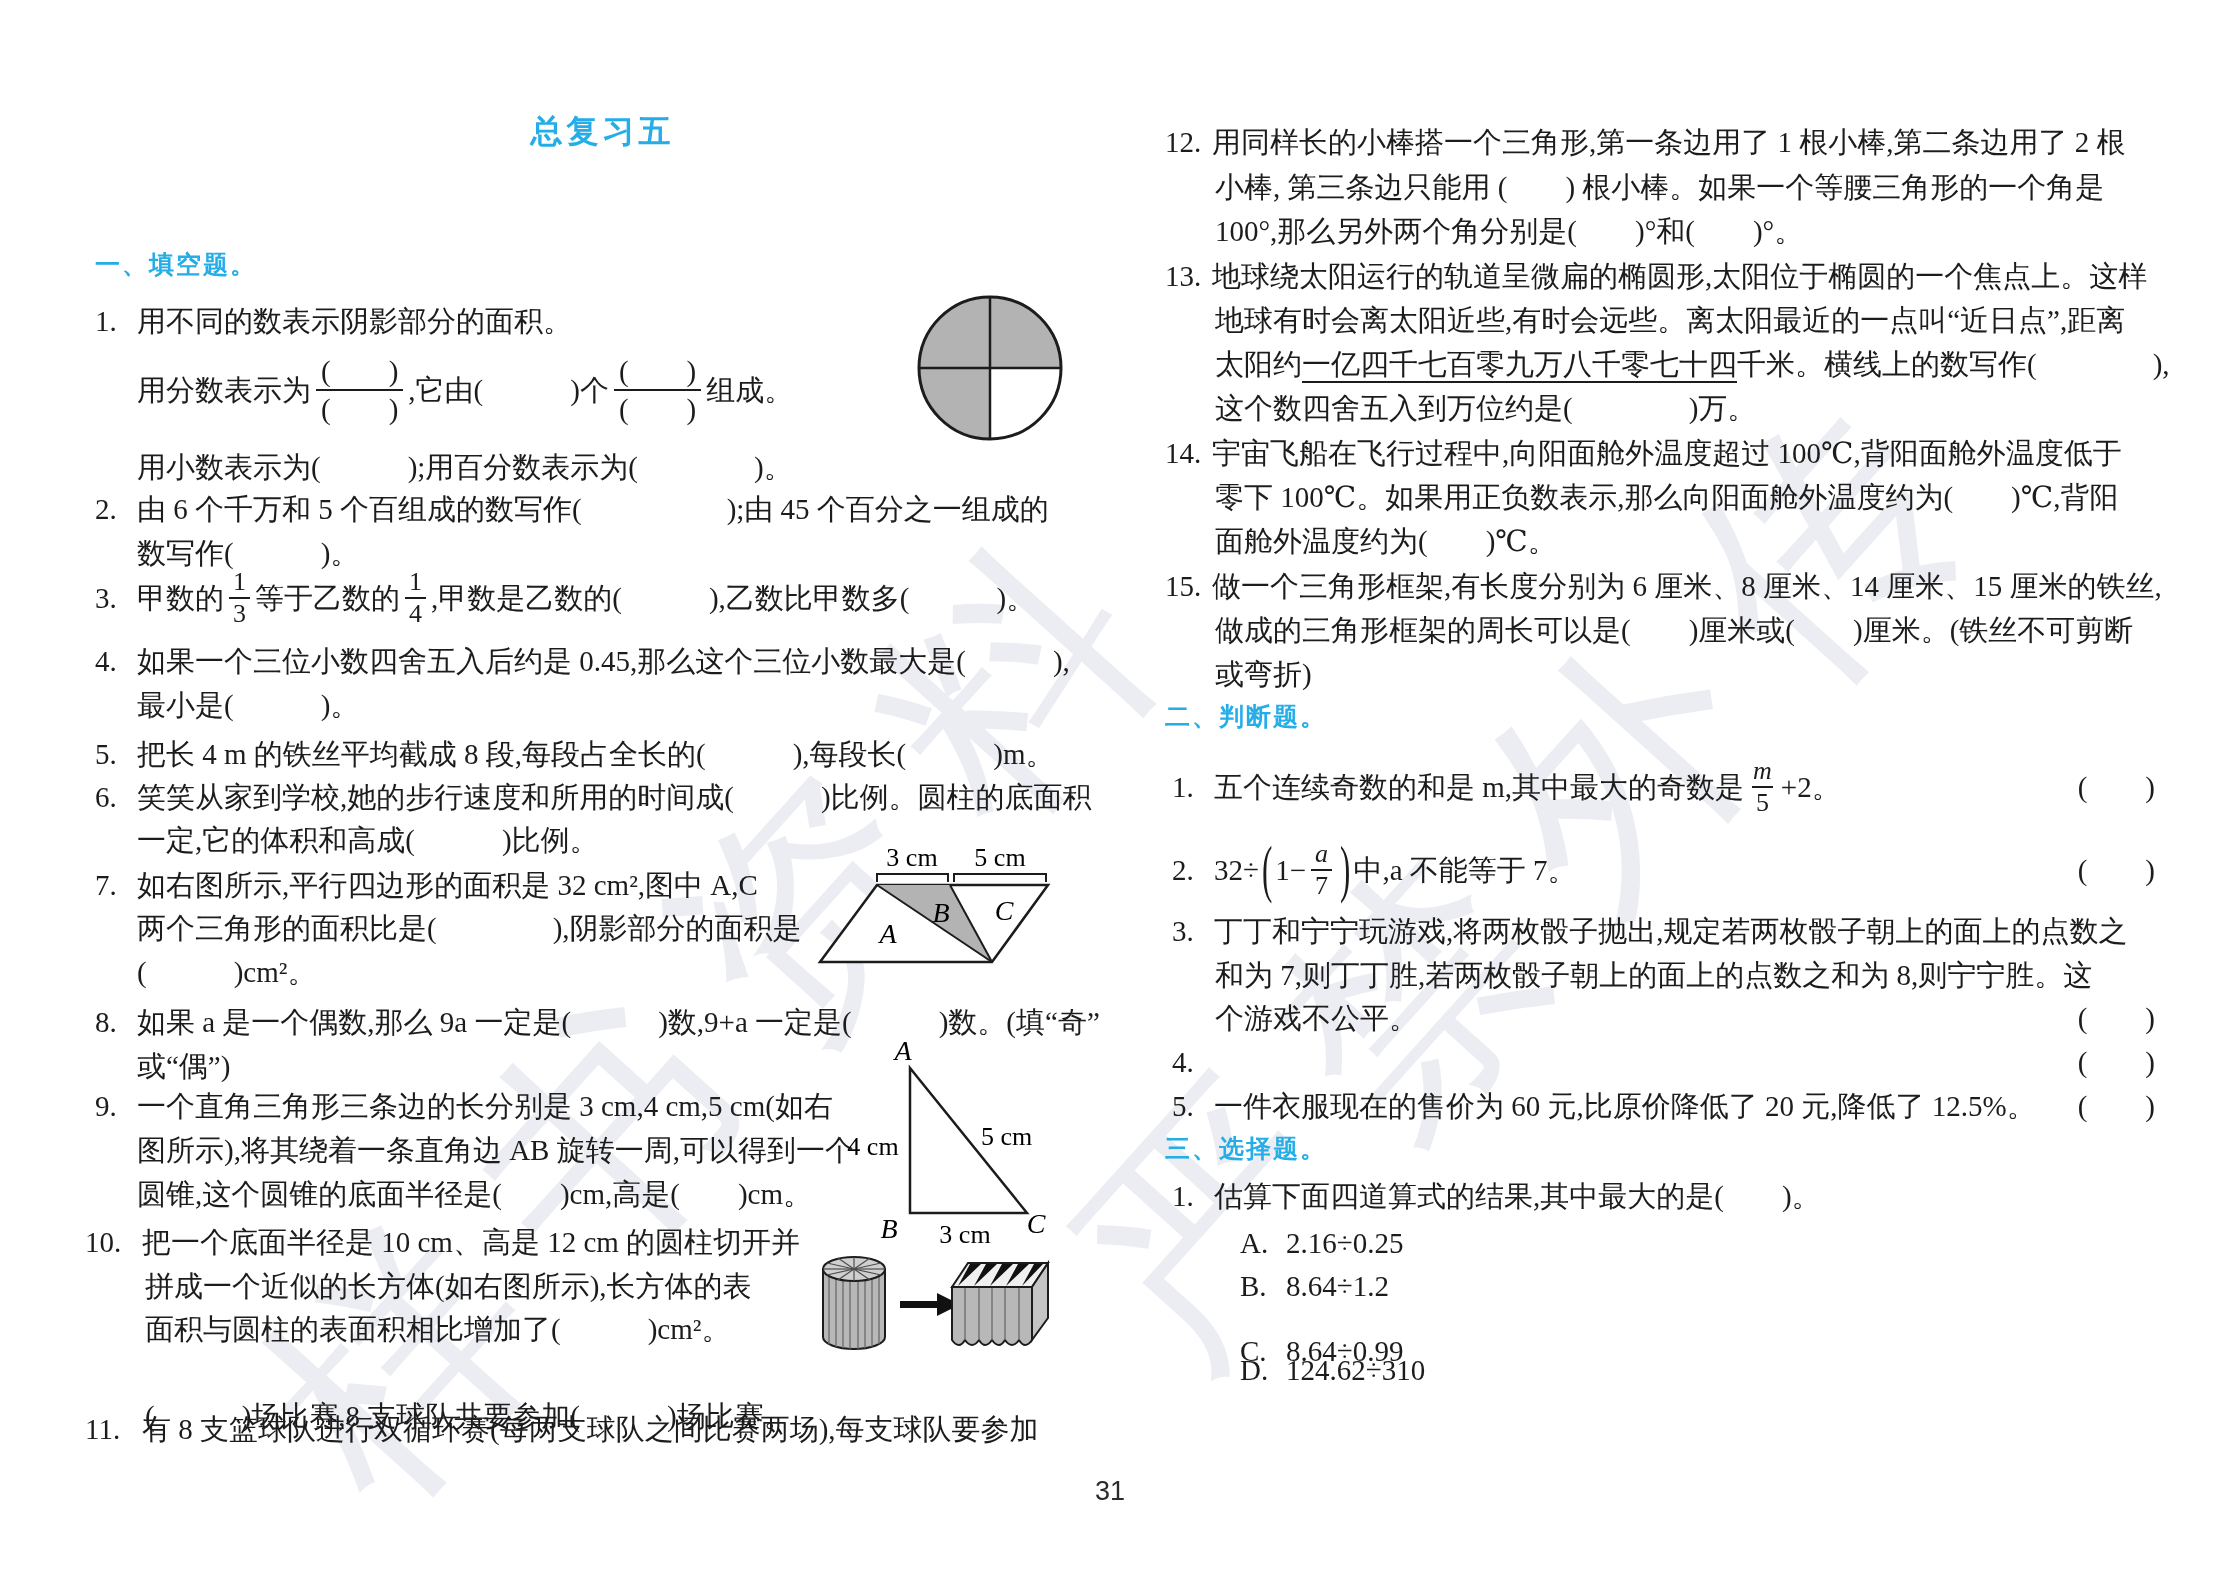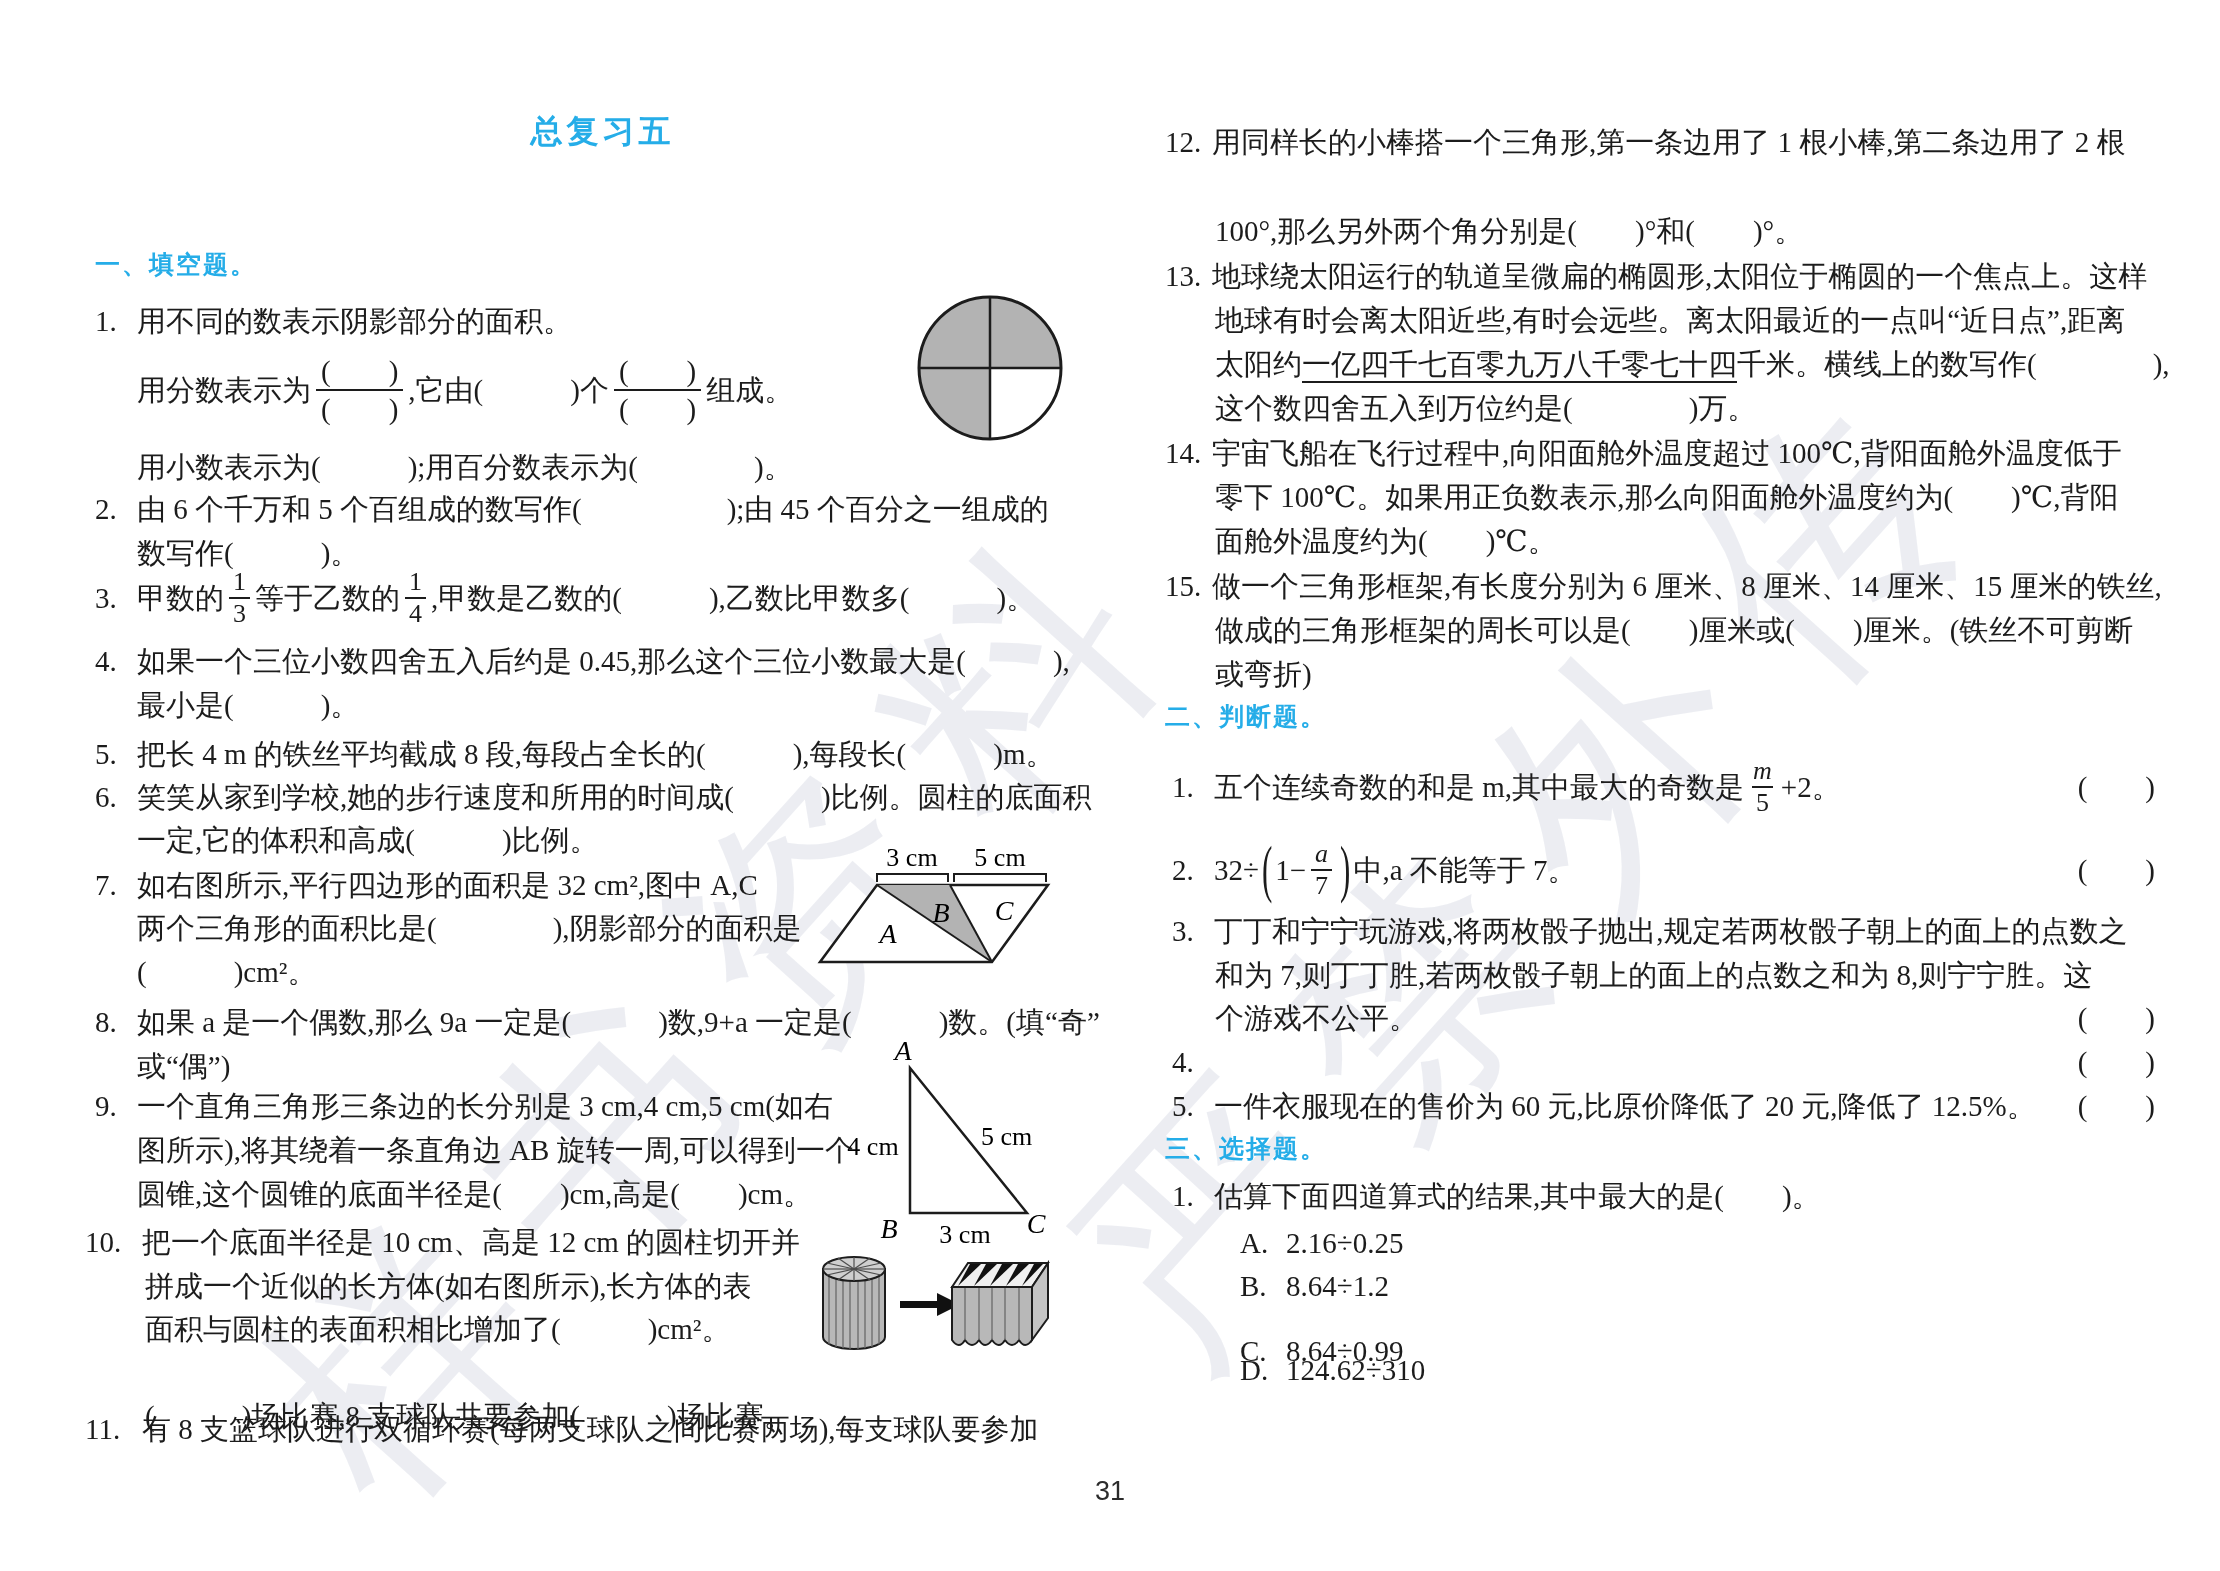--- a/index.html
+++ b/index.html
@@ -192,20 +192,21 @@
         <line x1="153" y1="38" x2="153" y2="90"></line>
           <line x1="167" y1="38" x2="167" y2="90"></line>
         <line x1="180" y1="38" x2="180" y2="90"></line>
           <line x1="193" y1="38" x2="193" y2="90"></line>
         <line x1="207" y1="38" x2="207" y2="90"></line>
       </g>
     </g>
   </svg>
 
   <div class="ln" style="left:1165px;top:123px;"><span class="noR">12.</span><span>用同样长的小棒搭一个三角形,第一条边用了 1 根小棒,第二条边用了 2 根</span></div>
+  <div class="ln" style="left:1215px;top:168px;"><span>小棒, 第三条边只能用 (　　) 根小棒。如果一个等腰三角形的一个角是</span></div>
   <div class="ln" style="left:1215px;top:212px;"><span>100°,那么另外两个角分别是(　　)°和(　　)°。</span></div>
 
   <div class="ln" style="left:1165px;top:257px;"><span class="noR">13.</span><span>地球绕太阳运行的轨道呈微扁的椭圆形,太阳位于椭圆的一个焦点上。这样</span></div>
   <div class="ln" style="left:1215px;top:301px;"><span>地球有时会离太阳近些,有时会远些。离太阳最近的一点叫“近日点”,距离</span></div>
   <div class="ln" style="left:1215px;top:389px;"><span>这个数四舍五入到万位约是(　　　　)万。</span></div>
   <div class="ln" style="left:1215px;top:345px;"><span>太阳约</span><span class="ul">一亿四千七百零九万八千零七十四</span><span>千米。横线上的数写作(　　　　),</span></div>
 
   <div class="ln" style="left:1165px;top:434px;"><span class="noR">14.</span><span>宇宙飞船在飞行过程中,向阳面舱外温度超过 100℃,背阳面舱外温度低于</span></div>
   <div class="ln" style="left:1215px;top:478px;"><span>零下 100℃。如果用正负数表示,那么向阳面舱外温度约为(　　)℃,背阳</span></div>
   <div class="ln" style="left:1215px;top:522px;"><span>面舱外温度约为(　　)℃。</span></div>

